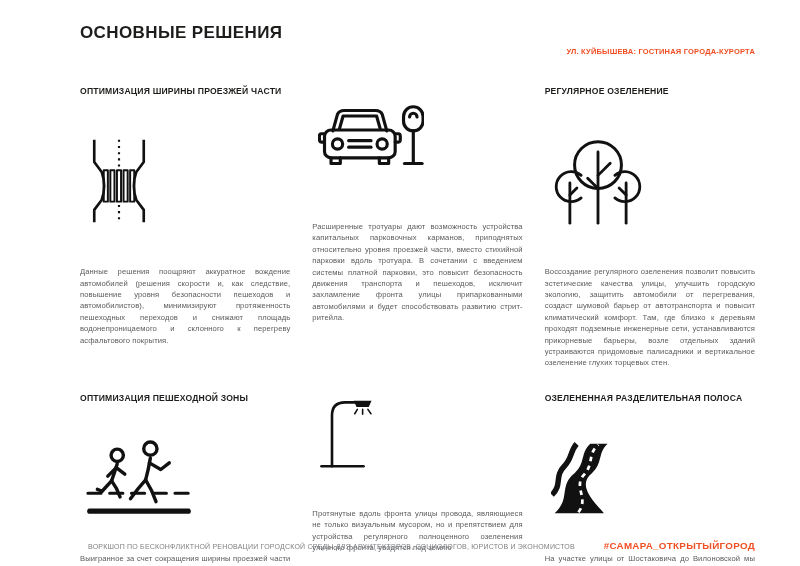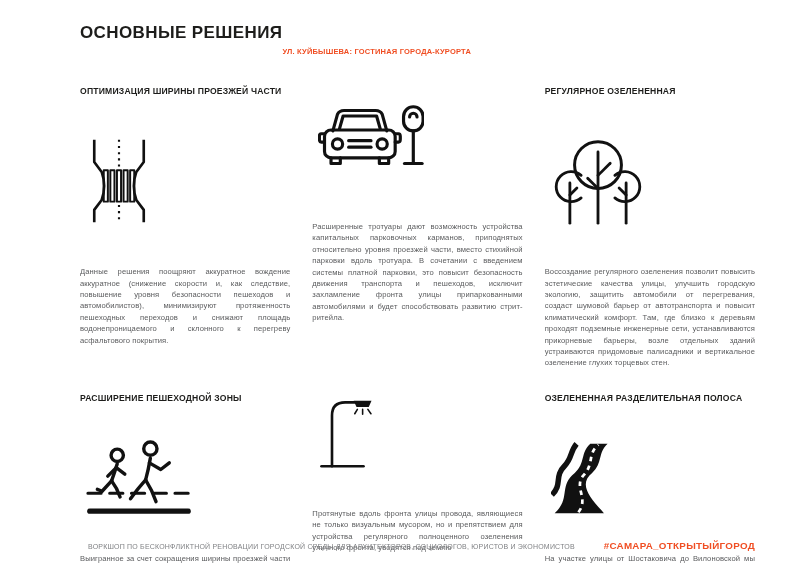--- a/index.html
+++ b/index.html
@@ -2,21 +2,21 @@
 <html><head>
 <meta charset="utf-8">
 <style>
   html,body{margin:0;padding:0;background:#e9e9e9;}
   .page{
     width:800px;height:566px;background:#ffffff;position:relative;
     box-sizing:border-box;padding:24px 45px 0 80px;
     font-family:"Liberation Sans","DejaVu Sans",sans-serif;
     color:#1d1d1b;overflow:hidden;
   }
-  .topbar{display:flex;align-items:flex-start;}
+  .topbar{display:flex;justify-content:space-between;align-items:flex-start;}
   .page-title{font-size:17px;font-weight:bold;letter-spacing:.4px;line-height:1;}
   .page-subtitle{font-size:7.5px;font-weight:bold;color:#f04e23;letter-spacing:.2px;margin-top:23px;}
   .grid{
     margin-top:30px;display:grid;grid-template-columns:repeat(3,1fr);
     column-gap:22px;row-gap:24px;
   }
   .card{display:flex;flex-direction:column;gap:25px;}
   .card-title{font-size:8.6px;font-weight:bold;letter-spacing:.2px;line-height:1.2;margin-bottom:10px;}
   .icon-box{height:100px;display:flex;align-items:center;padding-left:6px;margin-bottom:10px;}
   .row2 .icon-box{height:80px;}
@@ -58,21 +58,21 @@
               <rect x="45.5" y="37" width="5" height="38" stroke-width="2.4"></rect>
               <rect x="53.5" y="37" width="5" height="38" stroke-width="2.4"></rect>
             </g>
             <g stroke="#111" stroke-width="2.6" stroke-dasharray="2.5,5" fill="none">
               <line x1="40" y1="0" x2="40" y2="33"></line>
               <line x1="40" y1="79" x2="40" y2="100"></line>
             </g>
           </svg>
         </span>
       </div>
-      <div class="card-body">Данные решения поощряют аккуратное вождение аккуратное (снижение скорости и, как следствие, повышение уровня безопасности пешеходов и автомобилистов), минимизируют протяженность пешеходных переходов и снижают площадь водонепроницаемого и склонного к перегреву асфальтового покрытия.</div>
+      <div class="card-body">Данные решения поощряют аккуратное вождение автомобилей (решения скорости и, как следствие, повышение уровня безопасности пешеходов и автомобилистов), минимизируют протяженность пешеходных переходов и снижают площадь водонепроницаемого и склонного к перегреву асфальтового покрытия.</div>
     </div>
 
     <div class="card">
       <div class="icon-box">
         <span>
           <svg viewBox="0 0 114 74" width="106" height="69">
             <g fill="none" stroke="#111" stroke-width="3.4" stroke-linejoin="round" stroke-linecap="round">
               <path d="M16,31 L21,13 Q23,9 28,9 H62 Q67,9 69,13 L74,31"></path>
               <path d="M23,29 L27,15 H63 L67,29"></path>
               <rect x="7" y="30" width="76" height="30" rx="7"></rect>
@@ -89,21 +89,21 @@
               <line x1="102.5" y1="31" x2="102.5" y2="66"></line>
               <line x1="93" y1="66" x2="112" y2="66"></line>
             </g>
           </svg>
         </span>
       </div>
       <div class="card-body">Расширенные тротуары дают возможность устройства капитальных парковочных карманов, приподнятых относительно уровня проезжей части, вместо стихийной парковки вдоль тротуара. В сочетании с введением системы платной парковки, это повысит безопасность движения транспорта и пешеходов, исключит захламление фронта улицы припаркованными автомобилями и будет способствовать развитию стрит-ритейла.</div>
     </div>
 
     <div class="card">
-      <div class="card-title">РЕГУЛЯРНОЕ ОЗЕЛЕНЕННАЯ</div>
+      <div class="card-title">РЕГУЛЯРНОЕ ОЗЕЛЕНЕНИЕ</div>
       <div class="icon-box">
         <span>
           <svg viewBox="0 0 100 96" width="94" height="90">
             <g fill="none" stroke="#111" stroke-width="3" stroke-linecap="round">
               <circle cx="50" cy="31" r="25" stroke-width="3.2"></circle>
               <line x1="50" y1="17" x2="50" y2="93"></line>
               <line x1="50" y1="42" x2="63" y2="29"></line>
               <line x1="50" y1="56" x2="39" y2="45"></line>
               <path d="M32,42 A16,16 0 1,0 32,66"></path>
               <line x1="20" y1="50" x2="20" y2="93"></line>
@@ -112,21 +112,21 @@
               <line x1="80" y1="50" x2="80" y2="93"></line>
               <line x1="80" y1="63" x2="72.5" y2="55.5"></line>
             </g>
           </svg>
         </span>
       </div>
       <div class="card-body">Воссоздание регулярного озеленения позволит повысить эстетические качества улицы, улучшить городскую экологию, защитить автомобили от перегревания, создаст шумовой барьер от автотранспорта и повысит климатический комфорт. Там, где близко к деревьям проходят подземные инженерные сети, устанавливаются прикорневые барьеры, возле отдельных зданий устраиваются придомовые палисадники и вертикальное озеленение глухих торцевых стен.</div>
     </div>
 
     <div class="card row2">
-      <div class="card-title">РАСШИРЕНИЕ ПЕШЕХОДНОЙ ЗОНЫ</div>
+      <div class="card-title">ОПТИМИЗАЦИЯ ПЕШЕХОДНОЙ ЗОНЫ</div>
       <div class="icon-box">
         <span>
           <svg viewBox="0 0 112 82" width="106" height="78">
             <g fill="none" stroke="#111" stroke-width="3.6" stroke-linecap="round" stroke-linejoin="round">
               <line x1="2" y1="57" x2="110" y2="57" stroke-dasharray="14,9" stroke-width="3.2"></line>
               <line x1="4" y1="76" x2="108" y2="76" stroke-width="5.5"></line>
               <circle cx="33" cy="17" r="6.5"></circle>
               <path d="M33,26 Q30,36 27,44"></path>
               <path d="M32,30 L23,39"></path>
               <path d="M32,30 L41,37"></path>

